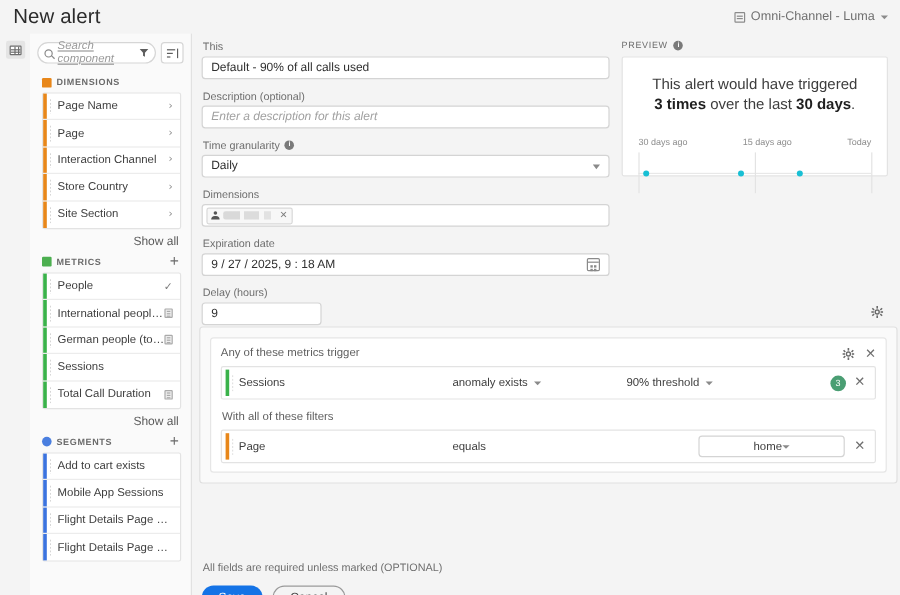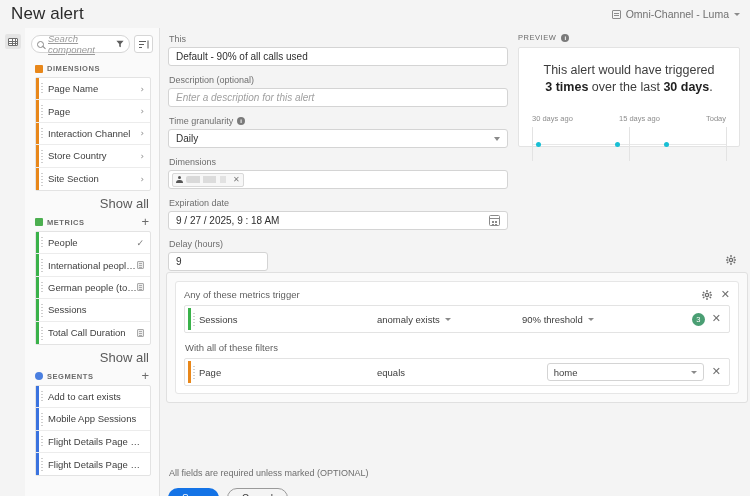--- a/index.html
+++ b/index.html
@@ -90,21 +90,21 @@
     background-image:radial-gradient(#cfcfcf 40%,transparent 41%);
     background-size:2px 3px;}
   .bar.dim{background:#e8871a;}
   .bar.met{background:#3ab24a;}
   .bar.seg{background:#3b73df;}
   .row-label{flex:1;font-size:9.5px;color:#3d3d3d;white-space:nowrap;overflow:hidden;text-overflow:ellipsis;}
   .chev{font-size:9px;color:#8a8a8a;font-family:"DejaVu Sans",sans-serif;}
   .check{font-size:9px;color:#7a7a7a;}
   .calc{width:7px;height:8px;border:1px solid #aaa;border-radius:1px;background:#eee;position:relative;}
   .calc:after{content:"";position:absolute;left:1px;top:1px;width:3px;height:1px;background:#aaa;box-shadow:0 2px 0 #aaa,0 4px 0 #aaa;}
-  .show-all{text-align:right;padding:5px 10px 0 0;font-size:13px;color:#5a5a5a;}
+  .show-all{text-align:right;padding:5px 10px 0 0;font-size:10px;color:#5a5a5a;}
 
   
   .main{
     position:absolute;left:160px;top:28px;width:350px;height:468px;
     background:#f4f4f4;padding:6px 12px 0 8px;overflow:hidden;
   }
   .fl{font-size:9px;color:#6e6e6e;margin:0 0 3px 1px;display:flex;align-items:center;gap:4px;}
   .input{
     width:340px;height:19px;background:#fff;border:1px solid #d4d4d4;border-radius:3px;
     font-size:10px;color:#2f2f2f;padding:0 7px;display:flex;align-items:center;
@@ -153,22 +153,22 @@
     background-image:radial-gradient(#d0d0d0 40%,transparent 41%);background-size:2px 3px;}
   .cr-name{width:178px;font-size:9.5px;color:#3d3d3d;}
   .cr-op{width:145px;font-size:9.5px;color:#3d3d3d;display:flex;align-items:center;gap:5px;}
   .cr-val{flex:1;font-size:9.5px;color:#3d3d3d;display:flex;align-items:center;gap:5px;}
   .mini-caret{width:0;height:0;border-left:3px solid transparent;border-right:3px solid transparent;border-top:3.5px solid #8a8a8a;}
   .badge{
     width:13px;height:13px;border-radius:50%;background:#4a9e73;color:#fff;
     font-size:7.5px;display:flex;align-items:center;justify-content:center;margin-right:7px;
   }
   .valbox{
-    width:157px;height:18px;background:#fff;border:1px solid #d4d4d4;border-radius:3px;
-    display:flex;align-items:center;justify-content:space-between;padding:0 6px;font-size:9.5px;color:#3d3d3d;
+    width:122px;height:18px;background:#fff;border:1px solid #d4d4d4;border-radius:3px;
+    display:flex;align-items:center;justify-content:center;padding:0 6px;font-size:9.5px;color:#3d3d3d;
     margin-right:8px;
   }
   .filter-label{font-size:9.5px;color:#5f5f5f;margin:9px 0 5px 1px;}
 
   .footnote{font-size:9px;color:#6e6e6e;margin:12px 0 0 1px;}
   .btns{display:flex;gap:8px;margin-top:10px;}
   .btn{
     height:20px;border-radius:10px;display:flex;align-items:center;justify-content:center;
     font-size:10px;padding:0 14px;
   }

